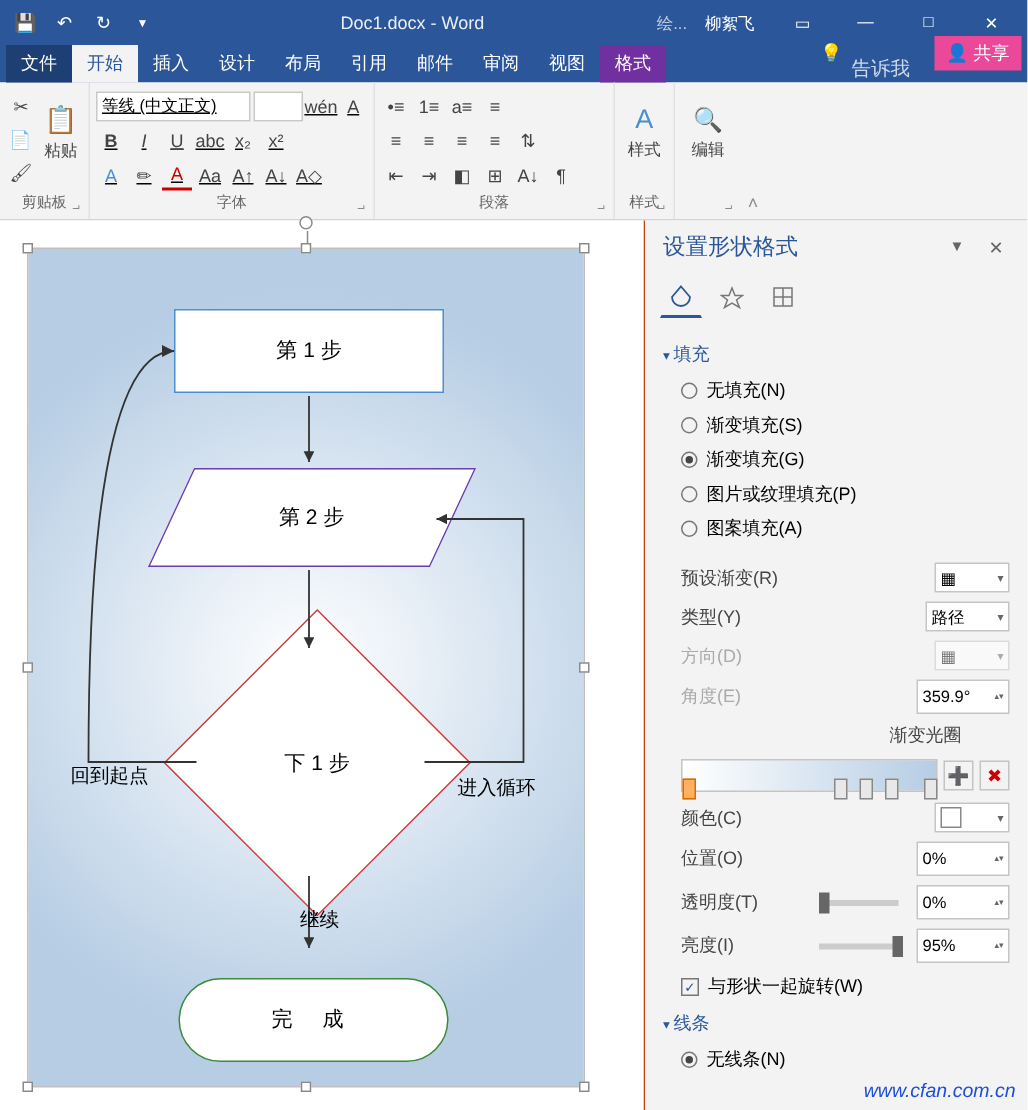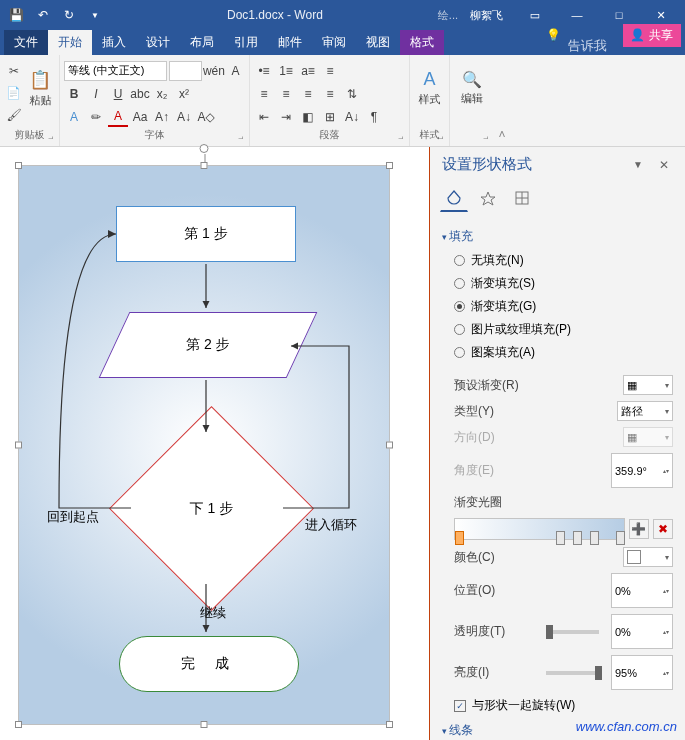--- a/index.html
+++ b/index.html
@@ -43,44 +43,44 @@
 .canvas { width:372px; height:560px; border:1px solid #bfbfbf; position:relative; background:radial-gradient(circle at center, #fff 0%, #b6cde4 75%); }
 .handle { width:7px; height:7px; background:#fff; border:1px solid #8a8a8a; position:absolute; }
 .rot { width:9px; height:9px; border:1px solid #8a8a8a; border-radius:50%; background:#fff; position:absolute; left:50%; top:-22px; transform:translateX(-50%); }
 .rot::after { content:""; position:absolute; width:1px; height:12px; background:#8a8a8a; left:50%; top:9px; }
 .shape { position:absolute; display:flex; align-items:center; justify-content:center; font-size:14px; font-weight:500; background:#fff; }
 .s1 { left:97px; top:40px; width:180px; height:56px; border:1.5px solid #4a8fd0; }
 .s2 { left:95px; top:146px; width:188px; height:66px; border:1.5px solid #6a3db0; transform:skewX(-25deg); }
 .s2 span { transform:skewX(25deg); }
 .s3 { left:120px; top:270px; width:145px; height:145px; border:1.5px solid #d03a3a; transform:rotate(45deg); }
 .s3 span { transform:rotate(-45deg); }
-.s4 { left:100px; top:470px; width:180px; height:56px; border:1.5px solid #3a8a3a; border-radius:28px; letter-spacing:8px; }
+.s4 { left:100px; top:486px; width:180px; height:56px; border:1.5px solid #3a8a3a; border-radius:28px; letter-spacing:8px; }
 .lbl { position:absolute; font-size:13px; }
 
 
 .pane { width:256px; background:#f3f3f3; border-left:1px solid #c2410c; display:flex; flex-direction:column; font-size:12px; }
 .pane-header { padding:8px 12px; display:flex; align-items:center; }
 .pane-title { font-size:15px; color:#2b579a; font-weight:400; flex:1; }
 .pane-x { cursor:pointer; color:#666; padding:2px 4px; }
 .pane-dd { cursor:pointer; color:#666; padding:2px 6px; margin-right:6px; font-size:10px; }
 .pane-tabs { display:flex; gap:6px; padding:2px 10px 8px; }
 .ptab { width:28px; height:28px; border:1px solid transparent; display:flex; align-items:center; justify-content:center; cursor:pointer; }
 .ptab.active { border-bottom:2px solid #2b579a; }
 .pane-body { flex:1; overflow-y:auto; padding:4px 12px; }
 .section-hdr { color:#2b579a; font-size:12px; cursor:pointer; padding:4px 0; }
 .section-hdr::before { content:"▾ "; font-size:9px; }
 .radio-row { display:flex; align-items:center; gap:6px; padding:3px 0 3px 12px; cursor:pointer; }
 .radio { width:11px; height:11px; border:1px solid #777; border-radius:50%; display:flex; align-items:center; justify-content:center; }
 .radio.checked::after { content:""; width:5px; height:5px; background:#444; border-radius:50%; }
-.opt-row { display:flex; align-items:center; padding:3px 0 3px 12px; gap:6px; }
+.opt-row { display:flex; align-items:center; padding:3px 0 3px 12px; gap:6px;justify-content:flex-end; }
 .opt-label { width:80px; color:#444; }
 .opt-label.disabled { color:#aaa; }
 .dd { border:1px solid #c4c4c4; background:#fff; height:20px; min-width:50px; display:flex; align-items:center; justify-content:space-between; padding:0 3px; font-size:11px; cursor:pointer; }
 .dd::after { content:"▾"; font-size:8px; color:#666; margin-left:4px; }
-.spin { border:1px solid #c4c4c4; background:#fff; height:35px; width:62px; display:flex; align-items:center; padding:0 3px; font-size:11px; }
+.spin { border:1px solid #c4c4c4; background:#fff; height:23px; width:62px; display:flex; align-items:center; padding:0 3px; font-size:11px; }
 .spin::after { content:"▴▾"; font-size:6px; line-height:6px; color:#666; margin-left:auto; display:flex; flex-direction:column; }
 .slider { flex:1; height:4px; background:#ccc; position:relative; margin:0 6px; }
 .slider-thumb { width:7px; height:14px; background:#666; position:absolute; top:-5px; cursor:pointer; }
 .gstops { height:22px; border:1px solid #c4c4c4; background:linear-gradient(90deg,#fff,#b6cde4); position:relative; margin:4px 0; }
 .gstop { width:9px; height:14px; background:#e8e8e8; border:1px solid #888; position:absolute; bottom:-6px; cursor:pointer; }
 .gstop.sel { border-color:#d86a00; background:#ffb060; }
 .cb-row { display:flex; align-items:center; gap:6px; padding:4px 0 4px 12px; }
 .cb { width:12px; height:12px; border:1px solid #777; display:flex; align-items:center; justify-content:center; font-size:9px; color:#2b579a; }
 .watermark { position:absolute; right:8px; bottom:6px; color:#1d4ed8; font-style:italic; font-size:13px; }
 
@@ -135,21 +135,21 @@
       </div>
       <div class="rbtn bigbtn">
         <span style="font-size:18px;">📋</span>
         <span>粘贴</span>
       </div>
     </div>
     <div class="group-label">剪贴板</div>
   </div>
 
   <div class="group" style="width:190px;">
-    <div class="group-body col" style="gap:3px;padding-top:2px;">
+    <div class="group-body col" style="gap:3px;padding-top:2px;text-decoration:underline;">
       <div class="row">
         <div class="combo" style="width:108px;">
             <span>等线 (中文正文)</span>
           </div>
         <div class="combo" style="width:34px;">
             <span></span>
           </div>
         <div class="rbtn smbtn">wén</div>
         <div class="rbtn smbtn">A</div>
       </div>

